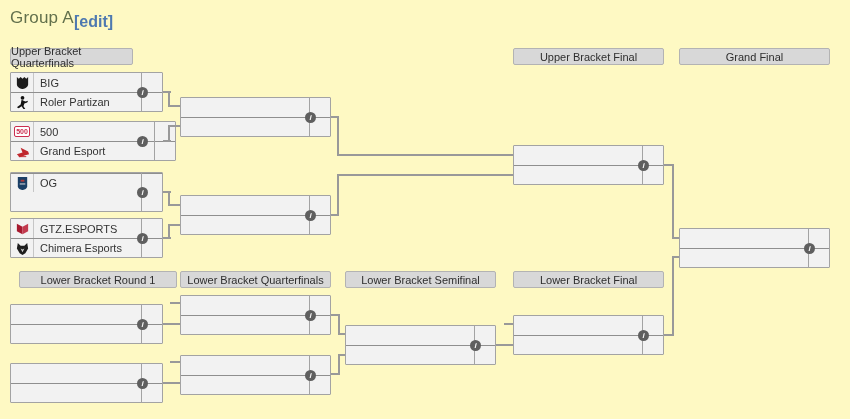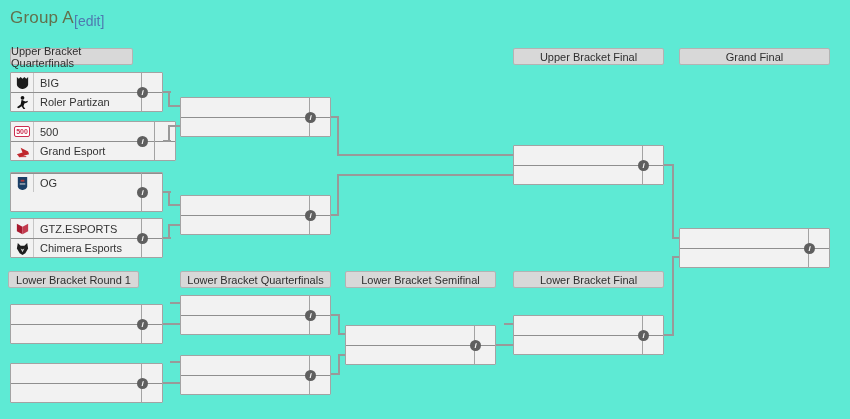--- a/index.html
+++ b/index.html
@@ -1,20 +1,20 @@
 <!DOCTYPE html>
 <html><head>
 <meta charset="utf-8">
 <style>
   html,body{margin:0;padding:0;}
   body{font-family:"Liberation Sans",sans-serif;background:#fbfbfb;}
-  #stage{position:relative;width:850px;height:419px;background:#5eead4;overflow:hidden;}
+  #stage{position:relative;width:850px;height:419px;background:#fef9c3;overflow:hidden;}
 
   .page-title{position:absolute;left:10px;top:8px;font-size:17px;color:#62704c;letter-spacing:.2px;}
-  .edit-link{position:absolute;left:74px;top:13px;font-size:14px;color:#4e79b0;cursor:pointer;}
+  .edit-link{position:absolute;left:74px;top:13px;font-size:16px;color:#4e79b0;cursor:pointer;font-weight:bold;}
 
   .rheader{position:absolute;height:17px;background:#d8d8d8;border:1px solid #b3b3b3;border-radius:2px;
            font-size:11px;color:#2e2e2e;display:flex;align-items:center;justify-content:center;
            box-sizing:border-box;}
 
   .match{position:absolute;height:40px;background:#f2f2f2;border:1px solid #a3a3a3;border-radius:1px;
          box-sizing:border-box;}
   .trow{height:19px;display:flex;align-items:center;overflow:hidden;}
   .trow.b{border-top:1px solid #8f8f8f;height:18px;}
   .tlogo{width:23px;min-width:23px;height:100%;display:flex;align-items:center;justify-content:center;
@@ -32,21 +32,21 @@
 <body>
 
 <div id="stage">
 
   <div class="page-title">Group A</div>
   <div class="edit-link">[edit]</div>
 
   <div class="rheader" style="left:10px;top:48px;width:123px">Upper Bracket Quarterfinals</div>
   <div class="rheader" style="left:513px;top:48px;width:151px">Upper Bracket Final</div>
   <div class="rheader" style="left:679px;top:48px;width:151px">Grand Final</div>
-  <div class="rheader" style="left:8px;top:271px;width:131px">Lower Bracket Round 1</div>
+  <div class="rheader" style="left:19px;top:271px;width:158px">Lower Bracket Round 1</div>
   <div class="rheader" style="left:180px;top:271px;width:151px">Lower Bracket Quarterfinals</div>
   <div class="rheader" style="left:345px;top:271px;width:151px">Lower Bracket Semifinal</div>
   <div class="rheader" style="left:513px;top:271px;width:151px">Lower Bracket Final</div>
 
   <div class="match" style="left:10px;top:72px;width:153px">
     <div class="trow">
       <span class="tlogo">
         <svg width="15" height="15" viewBox="0 0 16 16">
             <path fill="#1d1d1d" d="M2 2l2 2 2-2 2 2 2-2 2 2 2-2v8c0 3-5 5-6 5s-6-2-6-5z"></path>
           </svg>

